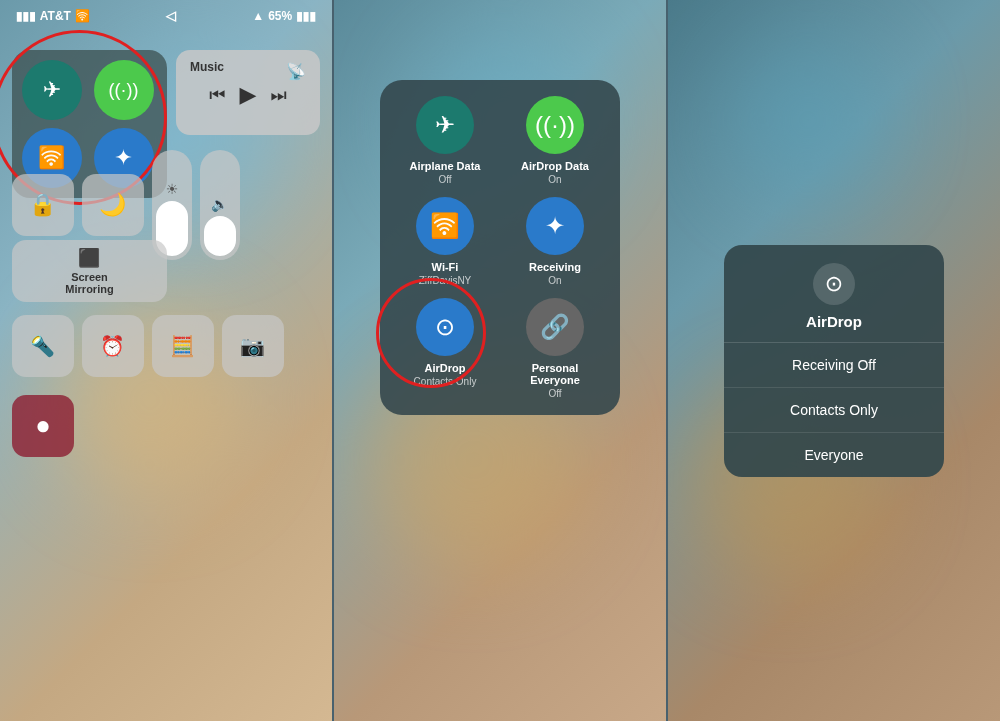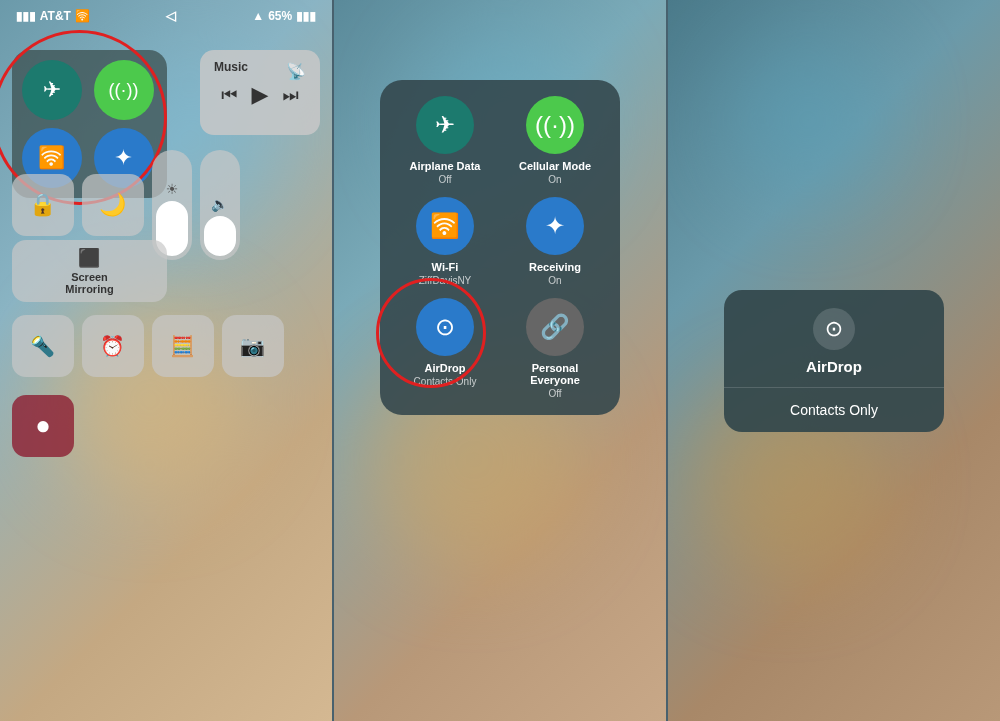--- a/index.html
+++ b/index.html
@@ -92,21 +92,21 @@
     }
 
     
     .music-block {
       background: rgba(200,200,200,0.85);
       border-radius: 14px;
       padding: 10px 14px;
       position: absolute;
       top: 0;
       right: 0;
-      width: 120px;
+      width: 144px;
       height: 85px;
     }
 
     .music-title {
       font-size: 12px;
       font-weight: 700;
       color: #333;
       margin-bottom: 8px;
     }
 
@@ -461,21 +461,21 @@
 
   <div class="expanded-network">
 
     <div class="exp-btn">
       <div class="exp-icon icon-airplane-bg">✈</div>
       <div class="exp-label">Airplane Data</div>
       <div class="exp-sublabel">Off</div>
     </div>
     <div class="exp-btn">
       <div class="exp-icon icon-cellular-bg">((·))</div>
-      <div class="exp-label">Cellular Mode</div>
+      <div class="exp-label">AirDrop Data</div>
       <div class="exp-sublabel">On</div>
     </div>
 
     <div class="exp-btn">
       <div class="exp-icon icon-wifi-bg">🛜</div>
       <div class="exp-label">Wi-Fi</div>
       <div class="exp-sublabel">ZiffDavisNY</div>
     </div>
     <div class="exp-btn">
       <div class="exp-icon icon-bluetooth-bg">✦</div>
@@ -502,15 +502,17 @@
 
 <div class="panel panel-3">
   <div class="blur-blob" style="width:200px;height:200px;background:#c49850;top:380px;left:20px;"></div>
   <div class="blur-blob" style="width:160px;height:160px;background:#5aa0b8;top:40px;left:60px;"></div>
 
   <div class="airdrop-menu">
     <div class="airdrop-header">
       <div class="airdrop-icon-large">⊙</div>
       <div class="airdrop-title">AirDrop</div>
     </div>
+    <div class="airdrop-option">Receiving Off</div>
     <div class="airdrop-option">Contacts Only</div>
+    <div class="airdrop-option">Everyone</div>
   </div>
 </div>
 
 </body></html>

